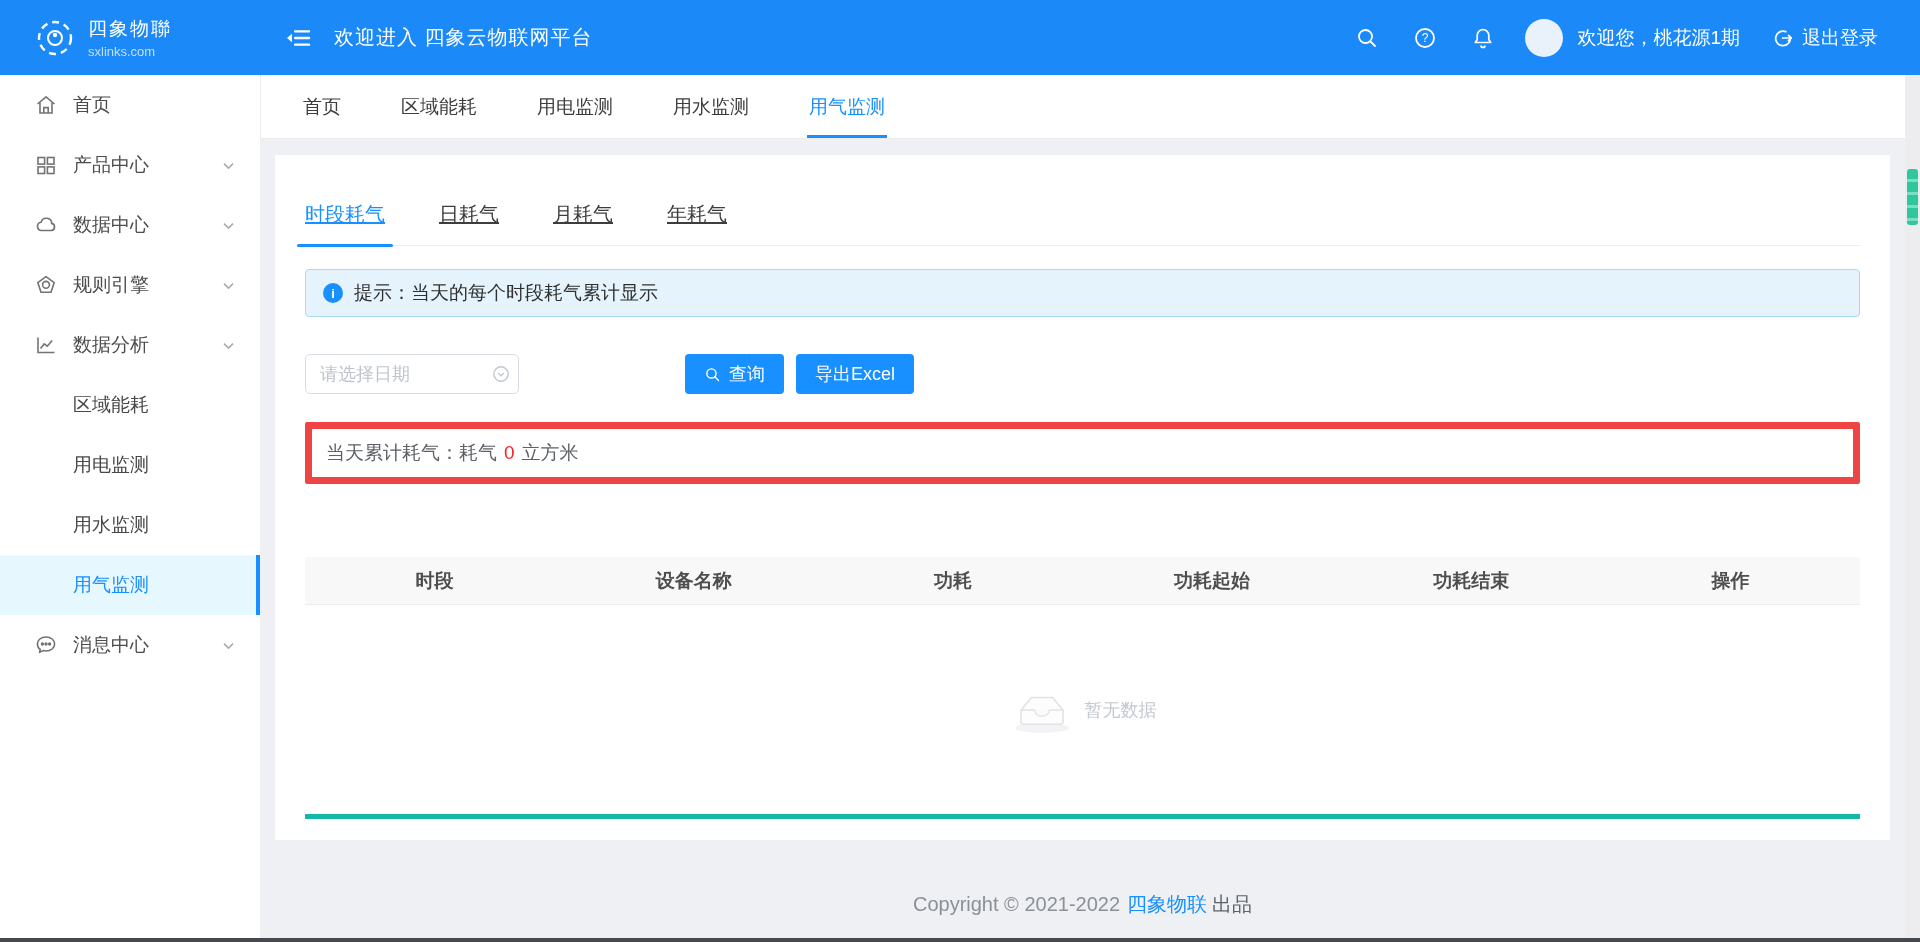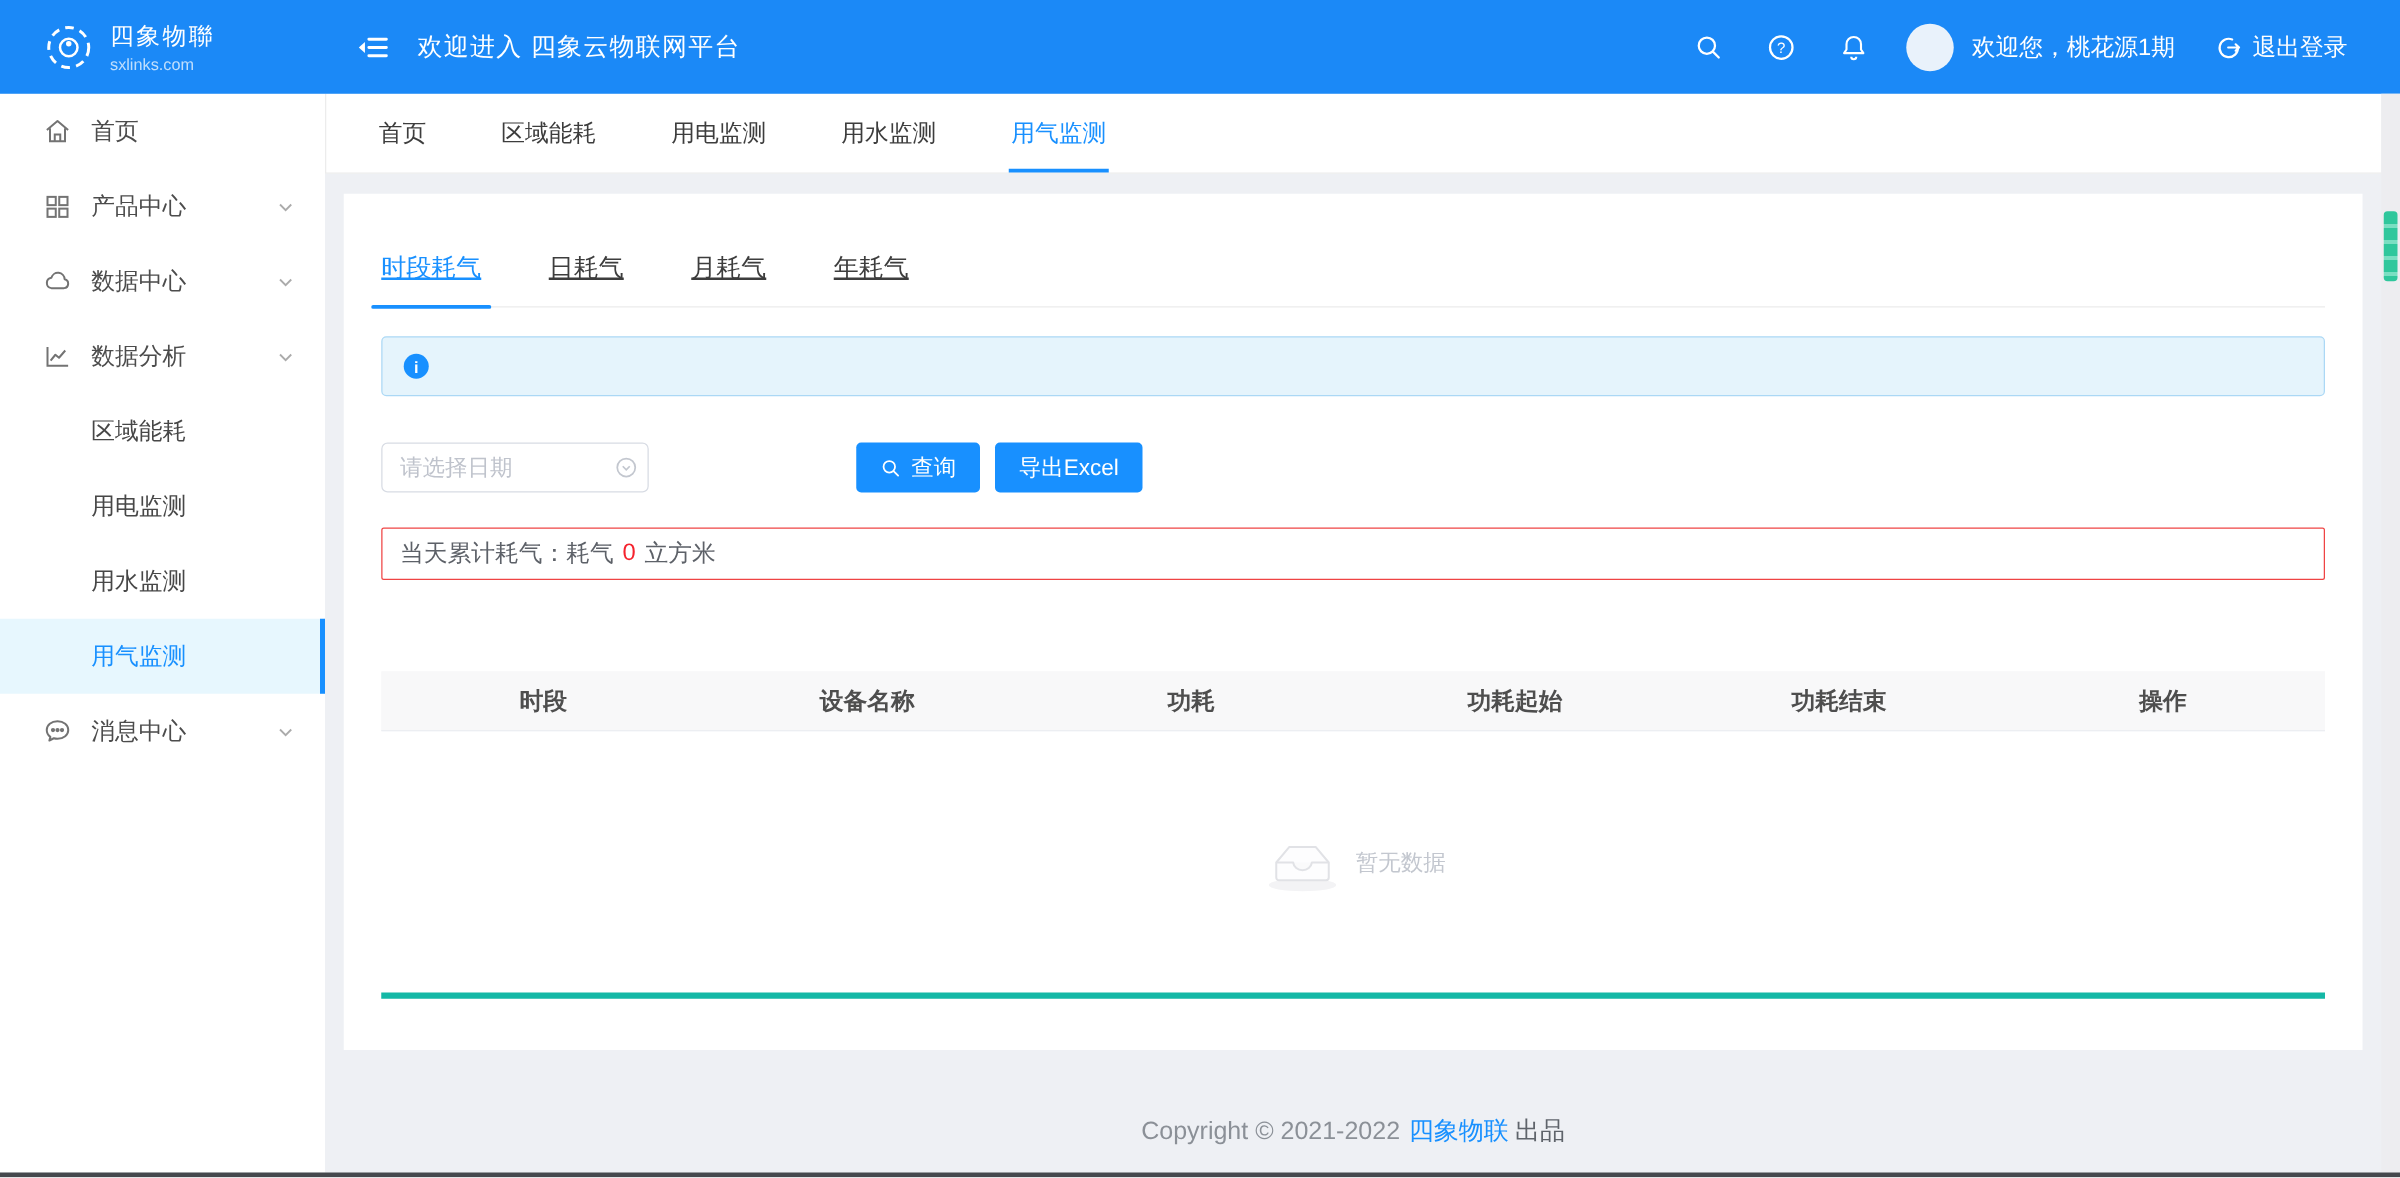--- a/index.html
+++ b/index.html
@@ -51,21 +51,21 @@
   .info-icon::after { content:'i'; }
 
   .form-row { margin:37px 30px 0; display:flex; align-items:center; }
   .date-wrap { position:relative; width:214px; }
   .date-input { width:214px; height:40px; border:1px solid #d8dce4; border-radius:5px; padding:0 38px 0 14px; font-size:18px; color:#606266; background:#fff; outline:none; font-family:inherit; }
   .date-input::placeholder { color:#bfc3cc; }
   .date-suffix { position:absolute; right:9px; top:50%; transform:translateY(-50%); color:#c3c7cf; display:flex; cursor:pointer; }
   .btns { margin-left:166px; display:flex; gap:12px; }
   .btn { height:40px; padding:0 19px; background:#1890ff; color:#fff; border:none; border-radius:4px; font-size:18px; display:flex; align-items:center; gap:8px; cursor:pointer; font-family:inherit;text-align:center; }
 
-  .summary { margin:28px 30px 0; height:42px; border:1px solid #ef4444; border-radius:2px; display:flex; align-items:center; padding:0 14px; font-size:19px; color:#5d6168; }
+  .summary { margin:28px 30px 0; height:62px; border:7px solid #ef4444; border-radius:2px; display:flex; align-items:center; padding:0 14px; font-size:19px; color:#5d6168; }
   .summary .value { color:#f5222d; margin:0 7px; }
 
   .table { margin:73px 30px 0; }
   .thead { display:flex; height:48px; background:#f8f8f9; align-items:center; border-bottom:1px solid #eceef2; }
   .th { flex:1; text-align:center; font-size:19px; color:#4e4e4e;font-weight:bold; }
   .tbody-empty { height:214px; border-bottom:5px solid #14b8a6; display:flex; flex-direction:row; align-items:center; justify-content:center; gap:10px; }
   .empty-text { font-size:18px; color:#c3c7cf; }
 
   .footer { position:absolute; left:0; right:0; top:752px; text-align:center; font-size:20px; color:#8b9097; }
   .footer .brand { color:#1890ff; cursor:pointer; margin:0 5px 0 7px; }
@@ -173,20 +173,34 @@
         </svg>
       </span>
       <span>数据中心</span>
       <span class="arrow">
         <svg width="15" height="15" viewBox="0 0 16 16" fill="none">
             <path d="M3.2 6 L8 10.8 L12.8 6" stroke="currentColor" stroke-width="1.6"></path>
           </svg>
       </span>
     </div>
 
+    <div class="menu-item">
+      <span class="mi-icon">
+        <svg width="24" height="24" viewBox="0 0 24 24" fill="none" stroke="currentColor" stroke-width="1.6">
+          <polygon points="12,3.6 20.2,9.6 17,19.3 7,19.3 3.8,9.6" stroke-linejoin="round"></polygon>
+          <circle cx="12" cy="11.8" r="3.4"></circle>
+        </svg>
+      </span>
+      <span>规则引擎</span>
+      <span class="arrow">
+        <svg width="15" height="15" viewBox="0 0 16 16" fill="none">
+            <path d="M3.2 6 L8 10.8 L12.8 6" stroke="currentColor" stroke-width="1.6"></path>
+          </svg>
+      </span>
+    </div>
 
     <div class="menu-item">
       <span class="mi-icon">
         <svg width="24" height="24" viewBox="0 0 24 24" fill="none" stroke="currentColor" stroke-width="1.6">
           <path d="M4 4.5 V19.5 H20.5"></path>
           <polyline points="6.5,15.5 10.3,10.8 13.2,13.2 18.2,7.4" stroke-linejoin="round"></polyline>
         </svg>
       </span>
       <span>数据分析</span>
       <span class="arrow">
@@ -241,20 +255,21 @@
 
       <div class="gas-tabs">
         <span class="gas-tab active">时段耗气</span>
         <span class="gas-tab">日耗气</span>
         <span class="gas-tab">月耗气</span>
         <span class="gas-tab">年耗气</span>
       </div>
 
       <div class="alert">
         <span class="info-icon"></span>
+        <span>提示：当天的每个时段耗气累计显示</span>
       </div>
 
       <div class="form-row">
         <span class="date-wrap">
           <input class="date-input" type="text" placeholder="请选择日期" style="">
           <span class="date-suffix">
             <svg width="18" height="18" viewBox="0 0 18 18" fill="none" stroke="currentColor" stroke-width="1.4">
               <circle cx="9" cy="9" r="7.2"></circle>
               <path d="M6.2 8 L9 10.8 L11.8 8"></path>
             </svg>

